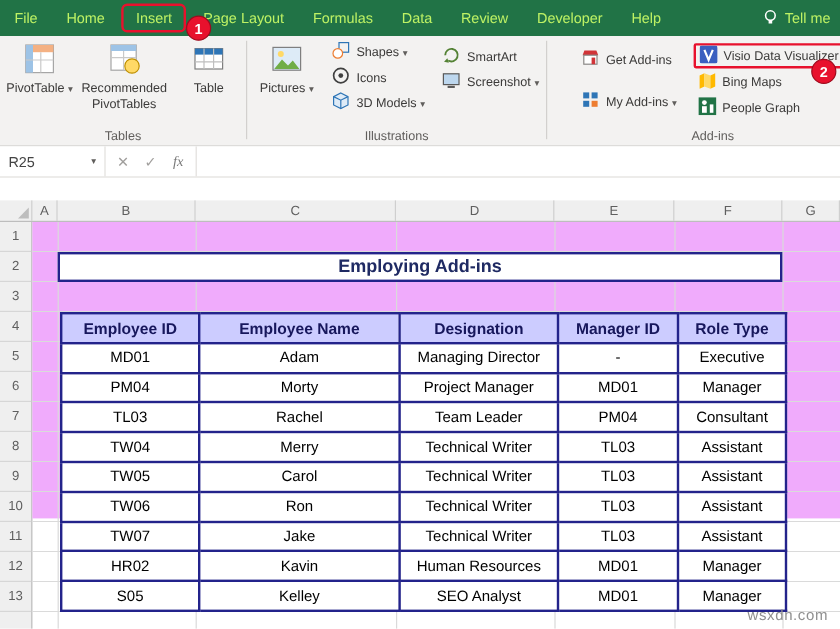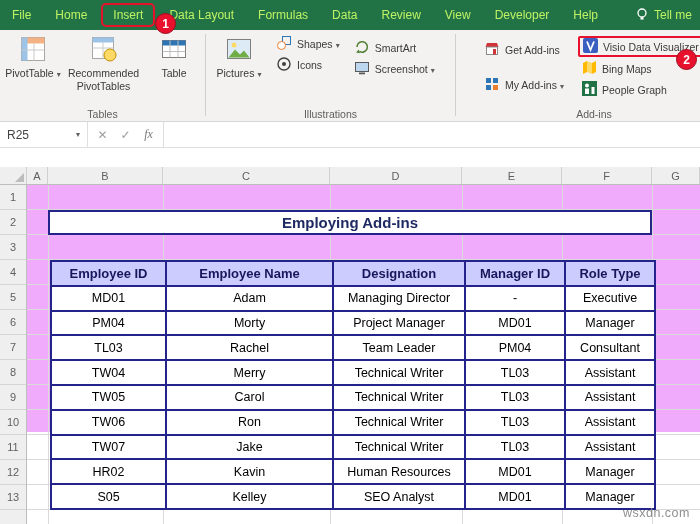--- a/index.html
+++ b/index.html
@@ -84,25 +84,24 @@
 </style>
 </head>
 <body>
 
 <div class="app">
 
   <div class="tabbar">
     <div class="tab">File</div>
     <div class="tab">Home</div>
     <div class="tab tab-insert">Insert</div>
-    <div class="tab">Data Layout</div>
+    <div class="tab">Page Layout</div>
     <div class="tab">Formulas</div>
     <div class="tab">Data</div>
     <div class="tab">Review</div>
-    <div class="tab">View</div>
     <div class="tab">Developer</div>
     <div class="tab">Help</div>
     <div class="tellme">
       <span><svg width="14" height="14" viewBox="0 0 14 14">
             <circle cx="7" cy="6" r="4" fill="none" stroke="#fff" stroke-width="1.3"></circle>
             <rect x="5.5" y="10.2" width="3" height="2.4" fill="#fff"></rect>
           </svg></span>
       <span>Tell me</span>
     </div>
   </div>
@@ -159,20 +158,27 @@
                   <circle cx="5.5" cy="10.5" r="4" fill="#fff" stroke="#ed7d31"></circle>
                 </svg></span>
             <span class="dd">Shapes</span>
           </div>
           <div class="smallbtn">
             <span><svg width="16" height="16" viewBox="0 0 16 16">
                   <circle cx="8" cy="8" r="6" fill="none" stroke="#404040" stroke-width="1.4"></circle>
                   <circle cx="8" cy="8" r="2" fill="#404040"></circle>
                 </svg></span>
             <span>Icons</span>
+          </div>
+          <div class="smallbtn">
+            <span><svg width="16" height="16" viewBox="0 0 16 16">
+                  <path d="M8 1.5l6 3v7l-6 3-6-3v-7z" fill="#deebf7" stroke="#2e75b6"></path>
+                  <path d="M8 7.5v7M2 4.5l6 3 6-3" fill="none" stroke="#2e75b6"></path>
+                </svg></span>
+            <span class="dd">3D Models</span>
           </div>
         </div>
         <div class="scol" style="padding-top:4px">
           <div class="smallbtn">
             <span><svg width="16" height="16" viewBox="0 0 16 16">
                   <path d="M3 8a5.2 5.2 0 1 1 2.5 4.4" fill="none" stroke="#548235" stroke-width="1.6"></path>
                   <path d="M2 13.5l4 .8-1.2-3.8z" fill="#548235"></path>
                 </svg></span>
             <span>SmartArt</span>
           </div>

